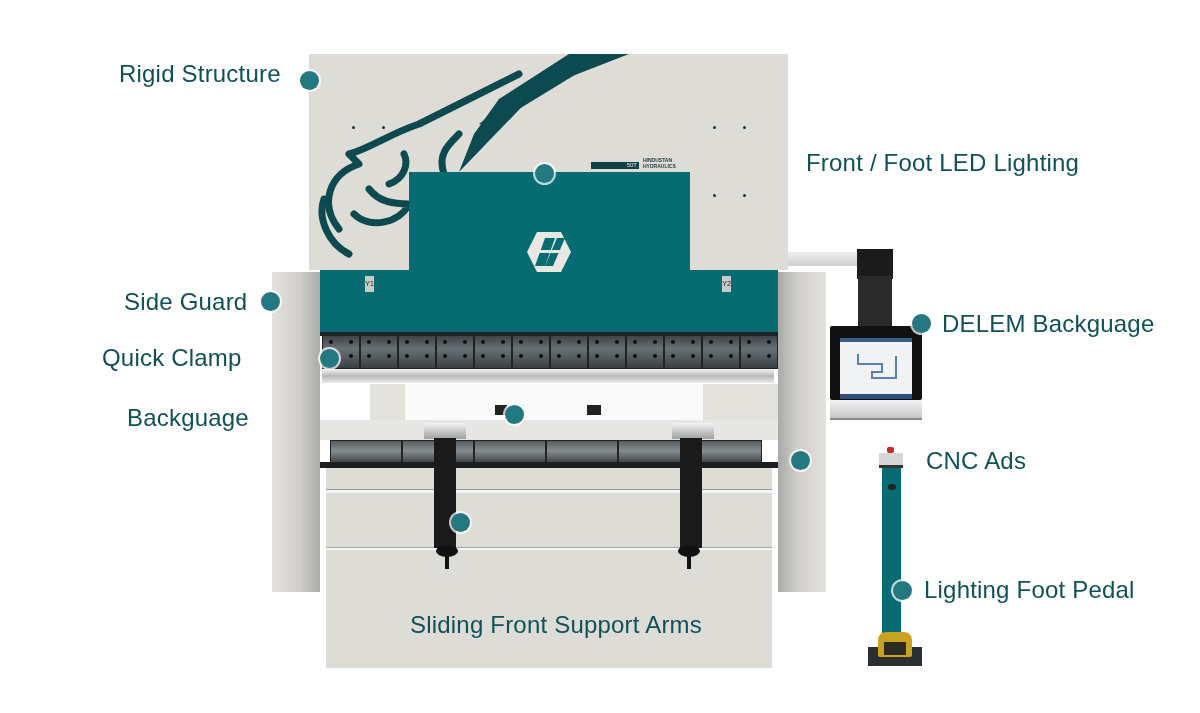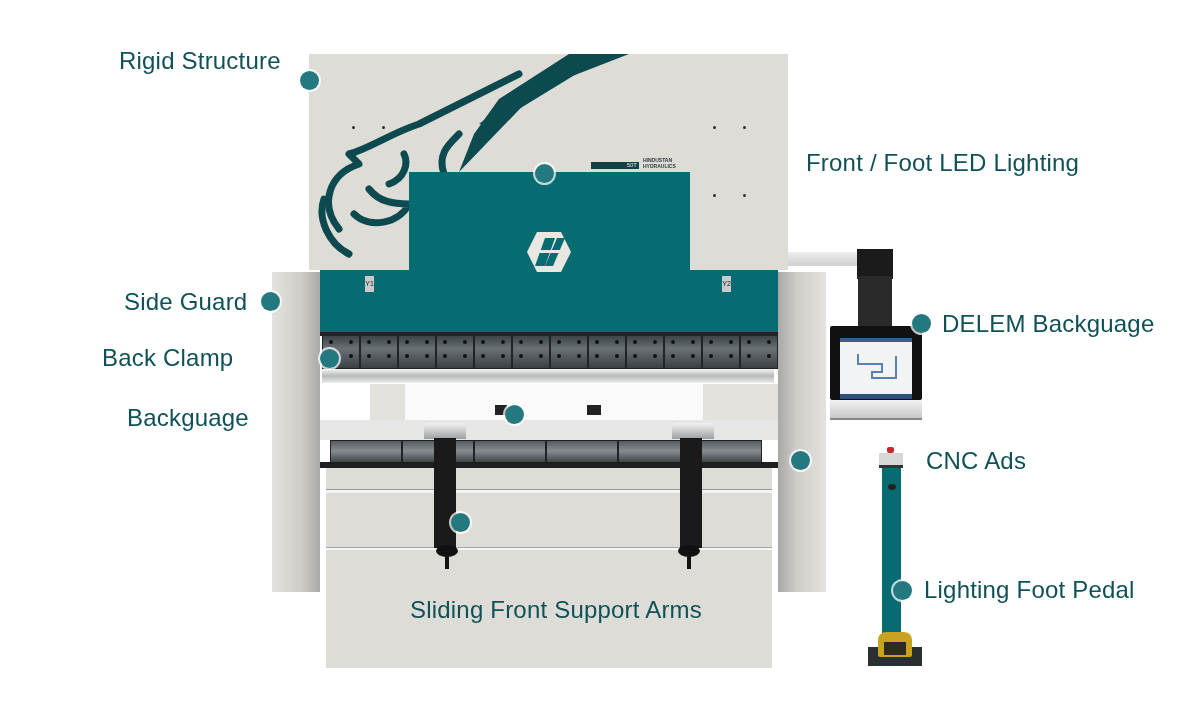--- a/index.html
+++ b/index.html
@@ -138,29 +138,29 @@
 
   <div class="abs" style="left:879px;top:453px;width:24px;height:12px;background:#d7d7d7;border-bottom:3px solid #333;"></div>
   <div class="abs" style="left:887px;top:447px;width:7px;height:6px;background:#c8282a;border-radius:2px;"></div>
   <div class="abs teal" style="left:882px;top:468px;width:19px;height:170px;"></div>
   <div class="abs" style="left:888px;top:484px;width:8px;height:6px;background:#222;border-radius:50%;"></div>
   <div class="abs" style="left:868px;top:647px;width:54px;height:19px;background:#2a2f31;"></div>
   <div class="abs" style="left:878px;top:632px;width:34px;height:25px;background:#c9a222;border-radius:8px 8px 2px 2px;"></div>
   <div class="abs" style="left:884px;top:642px;width:22px;height:13px;background:#2d2a22;"></div>
 </div>
 
-<div class="label" style="left:119px;top:47px;">Rigid Structure</div>
+<div class="label" style="left:119px;top:60px;">Rigid Structure</div>
 <div class="label" style="left:806px;top:149px;">Front / Foot LED Lighting</div>
 <div class="label" style="left:124px;top:288px;">Side Guard</div>
-<div class="label" style="left:102px;top:344px;">Back Clamp</div>
+<div class="label" style="left:102px;top:344px;">Quick Clamp</div>
 <div class="label" style="left:127px;top:404px;">Backguage</div>
 <div class="label" style="left:942px;top:310px;">DELEM Backguage</div>
 <div class="label" style="left:926px;top:447px;">CNC Ads</div>
 <div class="label" style="left:924px;top:576px;">Lighting Foot Pedal</div>
-<div class="label" style="left:410px;top:596px;">Sliding Front Support Arms</div>
+<div class="label" style="left:410px;top:611px;">Sliding Front Support Arms</div>
 
 <div class="dot" style="left:300px;top:71px;"></div>
 <div class="dot" style="left:535px;top:164px;"></div>
 <div class="dot" style="left:261px;top:292px;"></div>
 <div class="dot" style="left:320px;top:349px;"></div>
 <div class="dot" style="left:505px;top:405px;"></div>
 <div class="dot" style="left:791px;top:451px;"></div>
 <div class="dot" style="left:912px;top:314px;"></div>
 <div class="dot" style="left:451px;top:513px;"></div>
 <div class="dot" style="left:893px;top:581px;"></div>

